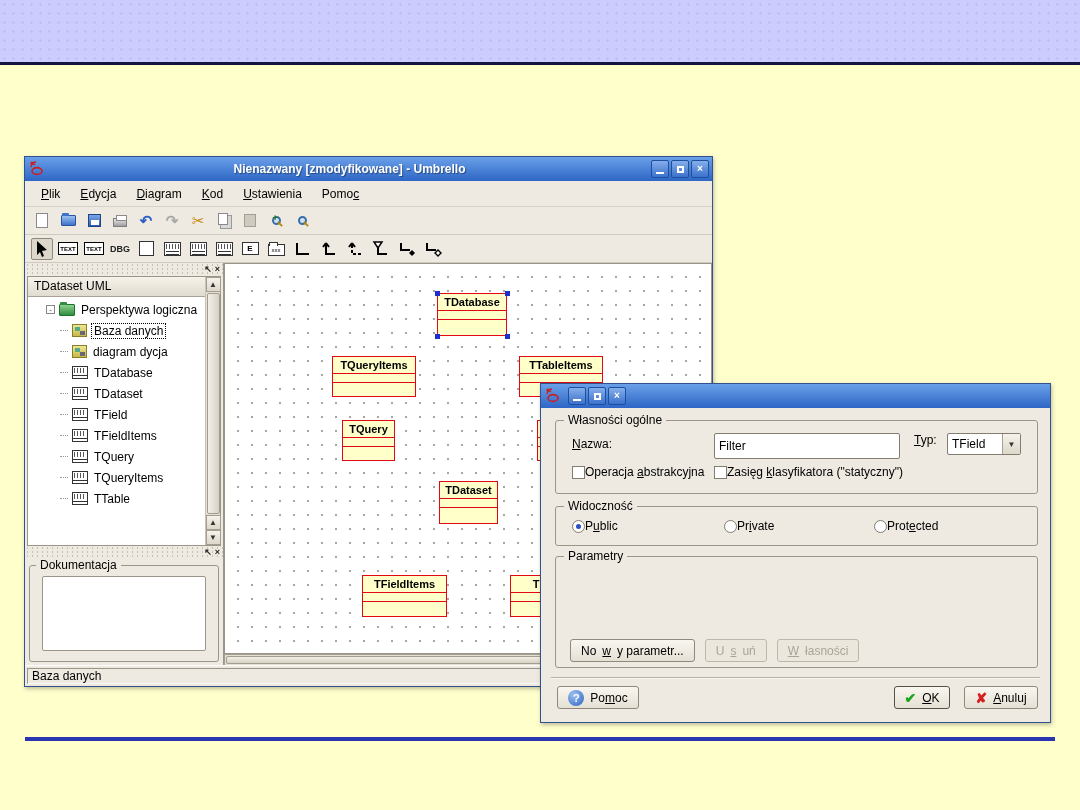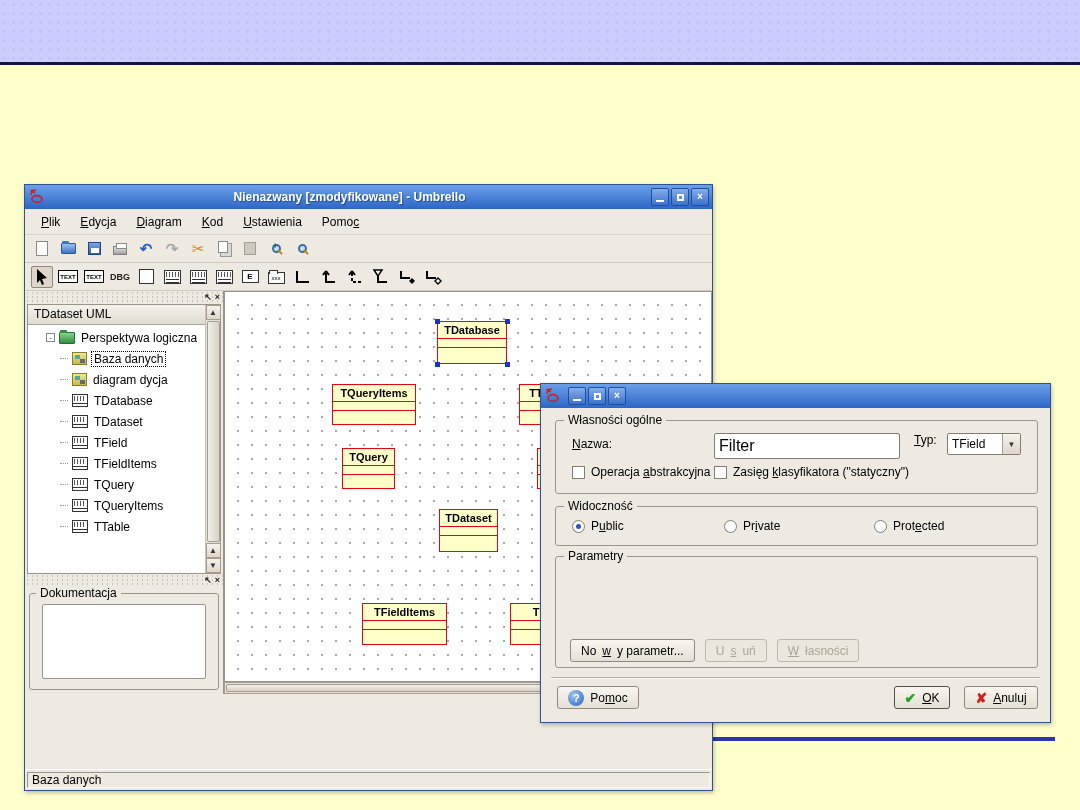--- a/index.html
+++ b/index.html
@@ -32,21 +32,21 @@
   .sunken { border-top:1px solid #9a9588; border-left:1px solid #9a9588; border-bottom:1px solid #fbf9f4; border-right:1px solid #fbf9f4; }
 
   .group { position:absolute; border:1px solid #9b968a; border-radius:3px; }
   .group > .legend { position:absolute; top:-8px; left:8px; background:#eeeae1; padding:0 4px; font-size:12px; }
 
   .checkbox { width:13px; height:13px; background:#fff; border:1px solid #817d70; display:inline-block; }
   .radio { width:13px; height:13px; border-radius:50%; border:1px solid #817d70; background:#fff; position:relative; display:inline-block; }
   .radio.on::after { content:""; position:absolute; inset:3px; border-radius:50%; background:#2a4fc6; }
 
   
-  #main-window { left:24px; top:184px; width:689px; height:607px; }
+  #main-window { left:24px; top:156px; width:689px; height:531px; }
   .menubar { height:26px; display:flex; align-items:center; gap:4px; padding:0 8px; border-bottom:1px solid #d6d2c6; }
   .menu-item { padding:3px 8px; }
   .toolbar { height:28px; display:flex; align-items:center; gap:4px; padding:0 6px; border-bottom:1px solid #cfcabd; }
   .toolbar .ti { width:22px; height:22px; display:flex; align-items:center; justify-content:center; border:1px solid transparent; border-radius:2px; position:relative; }
   .toolbar .ti.pressed { border:1px solid #8e897c; background:#dcd7ca; }
 
   
   .ish { position:relative; display:block; }
   .i-page { width:12px; height:15px; background:#fff; border:1px solid #8a8a8a; }
   .i-folder { width:15px; height:11px; background:linear-gradient(#9cc1f0,#3d74c8); border:1px solid #2a55a0; border-radius:1px; }
@@ -123,25 +123,25 @@
   .uml-node .nt { height:17px; border-bottom:1px solid #e30613; font-weight:bold; font-size:11px; text-align:center; line-height:16px; overflow:hidden; }
   .uml-node .na { height:9px; border-bottom:1px solid #e30613; }
   .handle { position:absolute; width:5px; height:5px; background:#1d2fd0; }
 
   .statusbar { position:absolute; left:0; bottom:0; width:687px; height:21px; background:#eeeae1; border-top:1px solid #fff; padding:2px; }
   .status-field { height:16px; padding:0 4px; font-size:12px; line-height:15px; background:#eeeae1; }
 
   
   #dialog { left:540px; top:383px; width:511px; height:340px; z-index:10; }
   .dlg-label { font-size:12px; }
-  .text-input { position:absolute; height:22px; background:#fff; border:1px solid #817d70; border-radius:2px; padding:12px 4px; font-size:16px; font-family:"Liberation Sans",sans-serif; }
+  .text-input { position:absolute; height:22px; background:#fff; border:1px solid #817d70; border-radius:2px; padding:12px 4px; font-size:12px; font-family:"Liberation Sans",sans-serif; }
   .combo { position:absolute; height:22px; background:#fff; border:1px solid #817d70; border-radius:2px; display:flex; align-items:center; }
   .combo .cval { flex:1; padding:0 4px; }
   .combo .cbtn { width:18px; height:20px; background:linear-gradient(#f6f3ec,#ddd7c9); border-left:1px solid #a39e90; display:flex; align-items:center; justify-content:center; font-size:8px; color:#333; }
-  .cb-row { position:absolute; display:flex; align-items:center; gap:6px; }
+  .cb-row { position:absolute; display:flex; align-items:center; }
   .listbox { position:absolute; background:#fff; border:1px solid #817d70; padding:1px; }
   .list-item { font-size:12px; padding:0 3px; line-height:15px; }
   .list-item.selected { border:1px dotted #000; }
   .dlg-sep { position:absolute; left:10px; right:10px; height:2px; border-top:1px solid #b6b1a4; border-bottom:1px solid #faf8f2; }
   .ok-check { color:#1fa522; font-size:14px; font-weight:bold; }
   .cancel-x { color:#d42020; font-size:14px; font-weight:bold; }
   .help-q { width:16px; height:16px; border-radius:50%; background:radial-gradient(circle at 35% 30%, #9ec2f0, #2a63c4); color:#fff; font-size:11px; font-weight:bold; display:flex; align-items:center; justify-content:center; }
 </style>
 </head>
 <body>

